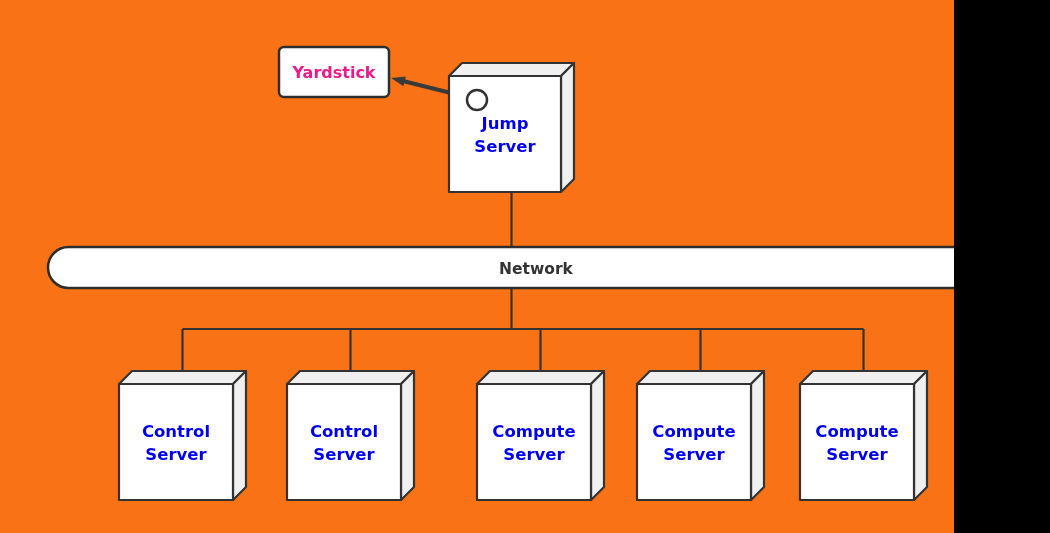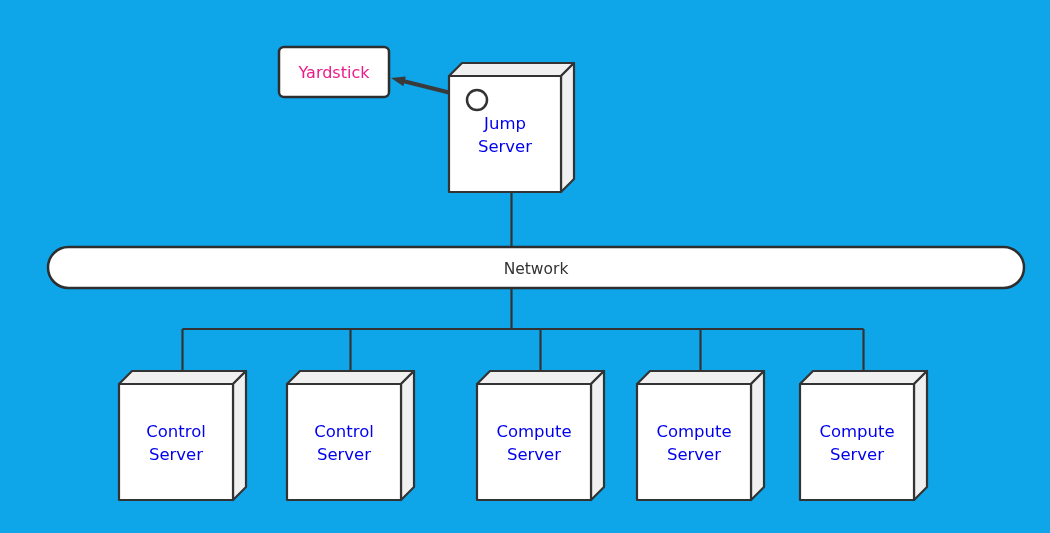--- a/index.html
+++ b/index.html
@@ -2,25 +2,26 @@
 <html><head>
 <meta charset="utf-8">
 <style>
   html, body {
     margin: 0;
     padding: 0;
     background: #000000;
   }
   .stage {
     position: relative;
-    width: 1050px;
+    width: 954px;
     height: 533px;
-    background: #0ea5e9;
+    background: #f97316;
     overflow: hidden;
     font-family: "DejaVu Sans", "Liberation Sans", sans-serif;
+    font-weight: bold;
   }
   svg { display: block; }
 
   .edge {
     stroke: #333333;
     stroke-width: 2.2;
     fill: none;
   }
   .arrow-line {
     stroke: #3a3a3a;

